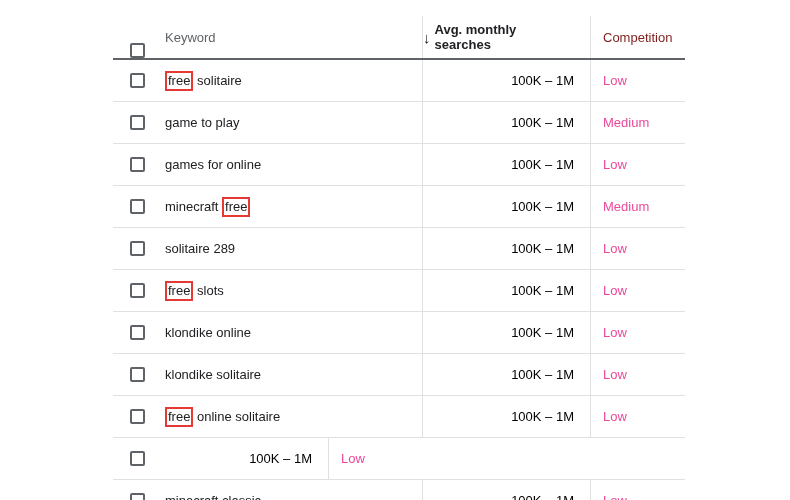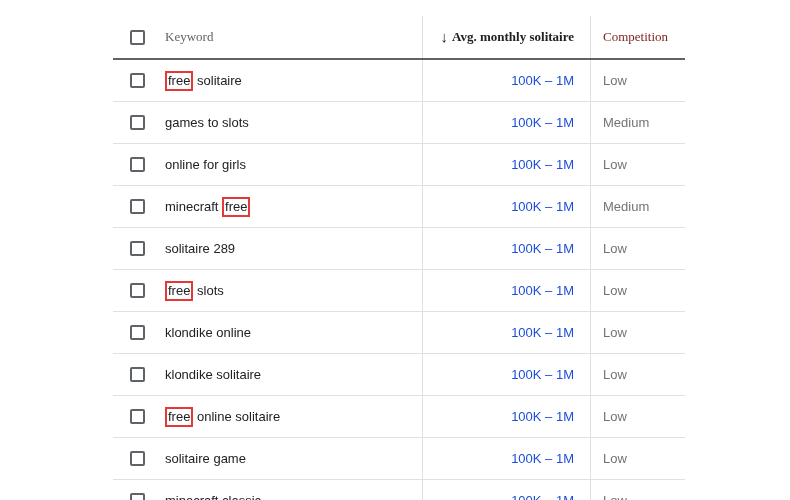--- a/index.html
+++ b/index.html
@@ -9,24 +9,23 @@
     background: #fff;
     width: 790px;
   }
   .table {
     width: 572px;
     margin: 16px 0 0 113px;
     border-collapse: collapse;
   }
   .header-row {
     display: flex;
-    align-items: center;
+    align-items: flex-end;
     height: 44px;
     border-bottom: 2px solid #5f6368;
-    font-family: Liberation Serif, serif;
   }
   .data-row {
     display: flex;
     align-items: center;
     height: 42px;
     border-bottom: 1px solid #e0e0e0;
   }
   .col-check {
     width: 48px;
     display: flex;
@@ -49,33 +48,33 @@
   .header-row .col-keyword { color: #5f6368; }
   .col-searches {
     width: 168px;
     padding-right: 16px;
     border-right: 1px solid #e0e0e0;
     height: 100%;
     display: flex;
     align-items: center;
     justify-content: flex-end;
     font-size: 13px;
-    color: #1d4ed8;
+    color: #000000;
     flex-shrink: 0;
     gap: 4px;
   }
   .header-row .col-searches { color: #202124; font-weight: 700; }
   .col-comp {
     flex: 1;
     padding-left: 12px;
     height: 100%;
     display: flex;
     align-items: center;
     font-size: 13px;
-    color: #737373;
+    color: #ec4899;
   }
   .header-row .col-comp { color: #7f1d1d; }
   .checkbox {
     width: 15px;
     height: 15px;
     border: 2px solid #5f6368;
     border-radius: 2px;
     background: #fff;
   }
   .sort-arrow {
@@ -99,21 +98,21 @@
 
   <div class="header-row">
     <div class="col-check">
       <div class="checkbox"></div>
     </div>
     <div class="col-keyword">
       <span>Keyword</span>
     </div>
     <div class="col-searches">
       <span class="sort-arrow">↓</span>
-      <span>Avg. monthly solitaire</span>
+      <span>Avg. monthly searches</span>
     </div>
     <div class="col-comp">
       <span>Competition</span>
     </div>
   </div>
 
   <div id="rows">
       <div class="data-row">
         <div class="col-check">
           <div class="checkbox"></div>
@@ -126,35 +125,35 @@
         </div>
         <div class="col-comp">
           <span>Low</span>
         </div>
       </div>
       <div class="data-row">
         <div class="col-check">
           <div class="checkbox"></div>
         </div>
         <div class="col-keyword">
-          <span class="kw-text">games to slots</span>
+          <span class="kw-text">game to play</span>
         </div>
         <div class="col-searches">
           <span>100K – 1M</span>
         </div>
         <div class="col-comp">
           <span>Medium</span>
         </div>
       </div>
       <div class="data-row">
         <div class="col-check">
           <div class="checkbox"></div>
         </div>
         <div class="col-keyword">
-          <span class="kw-text">online for girls</span>
+          <span class="kw-text">games for online</span>
         </div>
         <div class="col-searches">
           <span>100K – 1M</span>
         </div>
         <div class="col-comp">
           <span>Low</span>
         </div>
       </div>
       <div class="data-row">
         <div class="col-check">
@@ -237,23 +236,20 @@
           <span>100K – 1M</span>
         </div>
         <div class="col-comp">
           <span>Low</span>
         </div>
       </div>
       <div class="data-row">
         <div class="col-check">
           <div class="checkbox"></div>
         </div>
-        <div class="col-keyword">
-          <span class="kw-text">solitaire game</span>
-        </div>
         <div class="col-searches">
           <span>100K – 1M</span>
         </div>
         <div class="col-comp">
           <span>Low</span>
         </div>
       </div>
       <div class="data-row">
         <div class="col-check">
           <div class="checkbox"></div>

